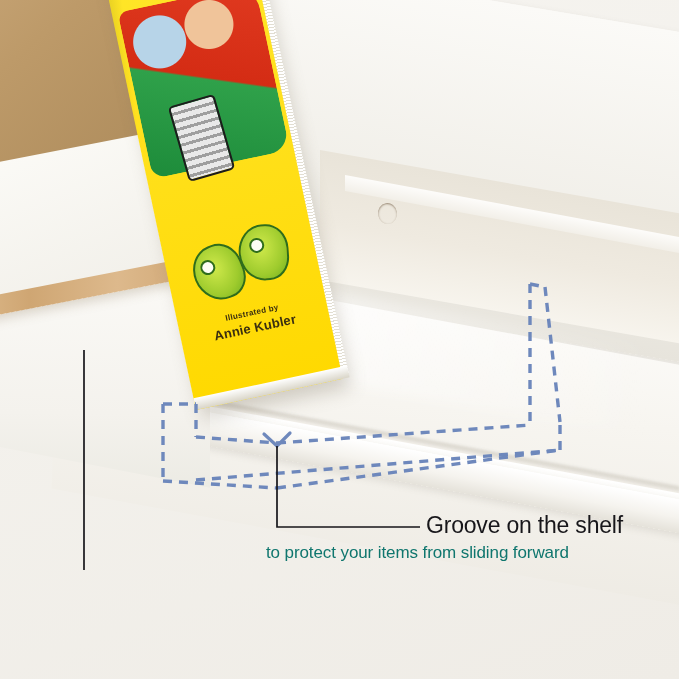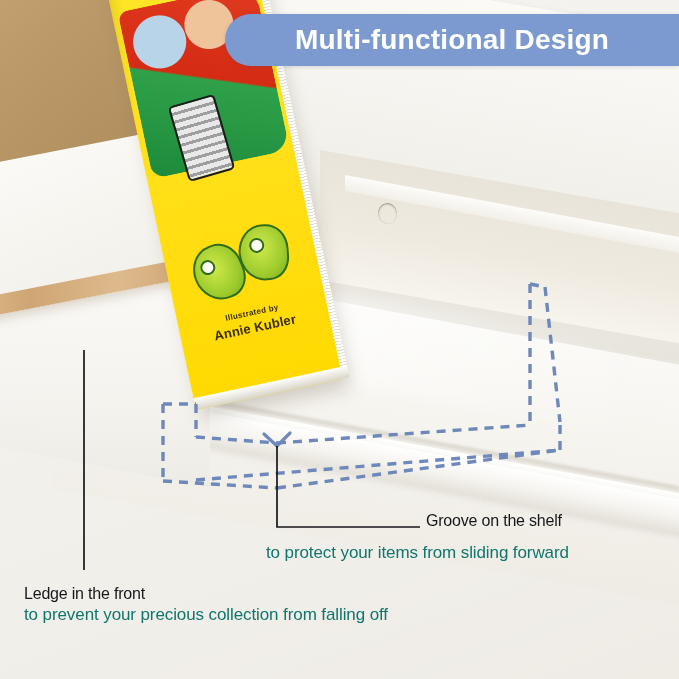--- a/index.html
+++ b/index.html
@@ -256,21 +256,21 @@
   
   .dash-svg, .leader-svg { position: absolute; left: 0; top: 0; }
 
   
   .caption {
     position: absolute;
     color: #17161a;
     font-family: "Liberation Sans", sans-serif;
   }
   .caption .head {
-    font-size: 16px;
+    font-size: 23px;
     font-weight: 400;
     letter-spacing: -.2px;
     white-space: nowrap;
     line-height: 1.18;
   }
   .caption .sub {
     font-size: 17px;
     font-weight: 400;
     letter-spacing: -.1px;
     white-space: nowrap;
@@ -362,28 +362,21 @@
 
     <svg class="leader-svg" width="679" height="679" viewBox="0 0 679 679">
 
       <path d="M264 434 L277 446 L290 433" fill="none" stroke="#6e88bc" stroke-width="3.2" stroke-linecap="round"></path>
 
       <path d="M277 446 L277 527 L420 527" fill="none" stroke="#17161a" stroke-width="1.7"></path>
 
       <path d="M84 350 L84 570" fill="none" stroke="#17161a" stroke-width="1.7"></path>
     </svg>
 
-    <div class="title-pill">
-      <span class="title-pill-text">Multi-functional Design</span>
-    </div>
 
     <div class="caption groove">
       <div class="head">Groove on the shelf</div>
       <div class="sub">to protect your items from sliding forward</div>
     </div>
 
-    <div class="caption ledge">
-      <div class="head">Ledge in the front</div>
-      <div class="sub">to prevent your precious collection from falling off</div>
-    </div>
 
   </div>
 </div>
 
 </body></html>

